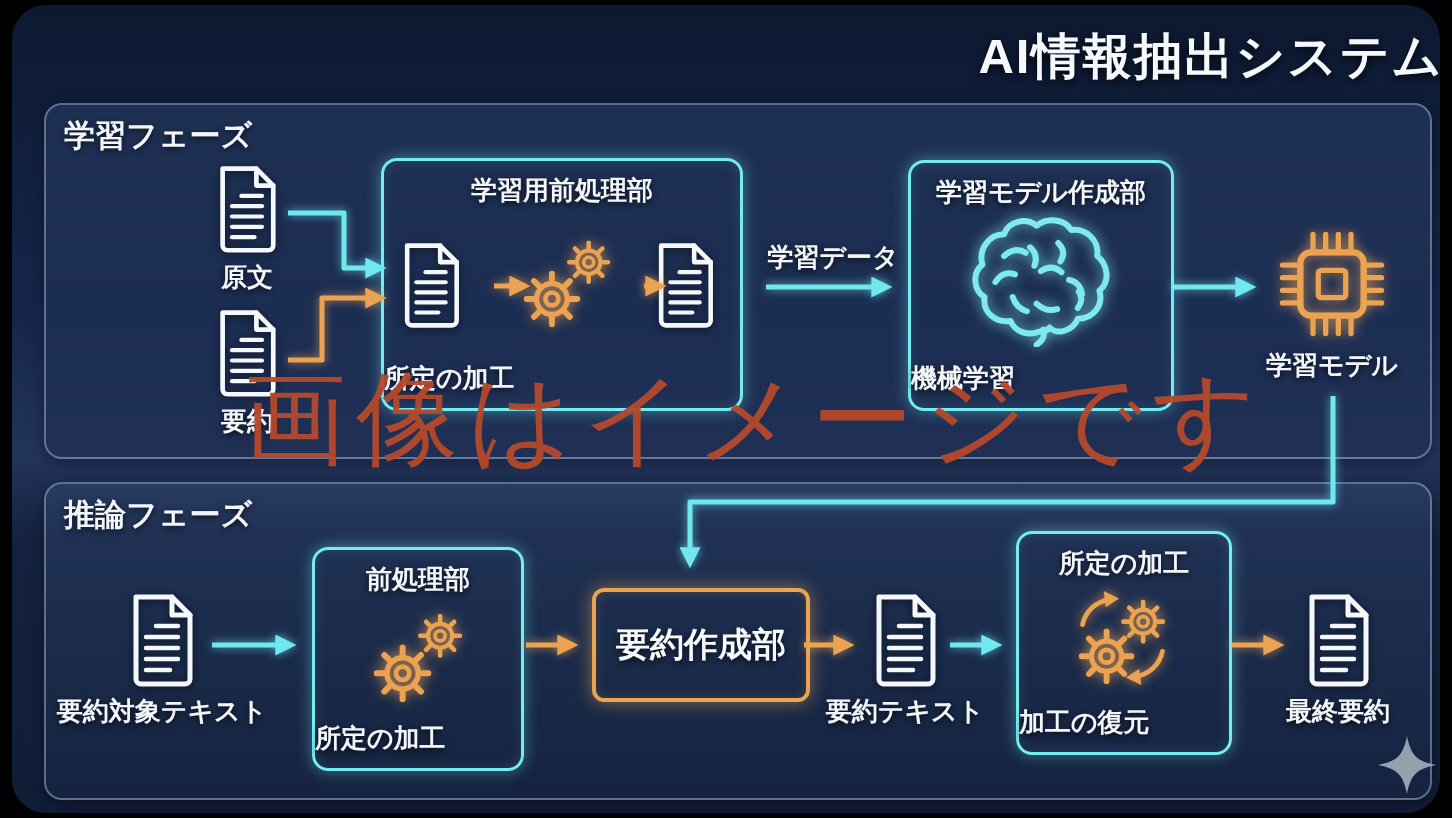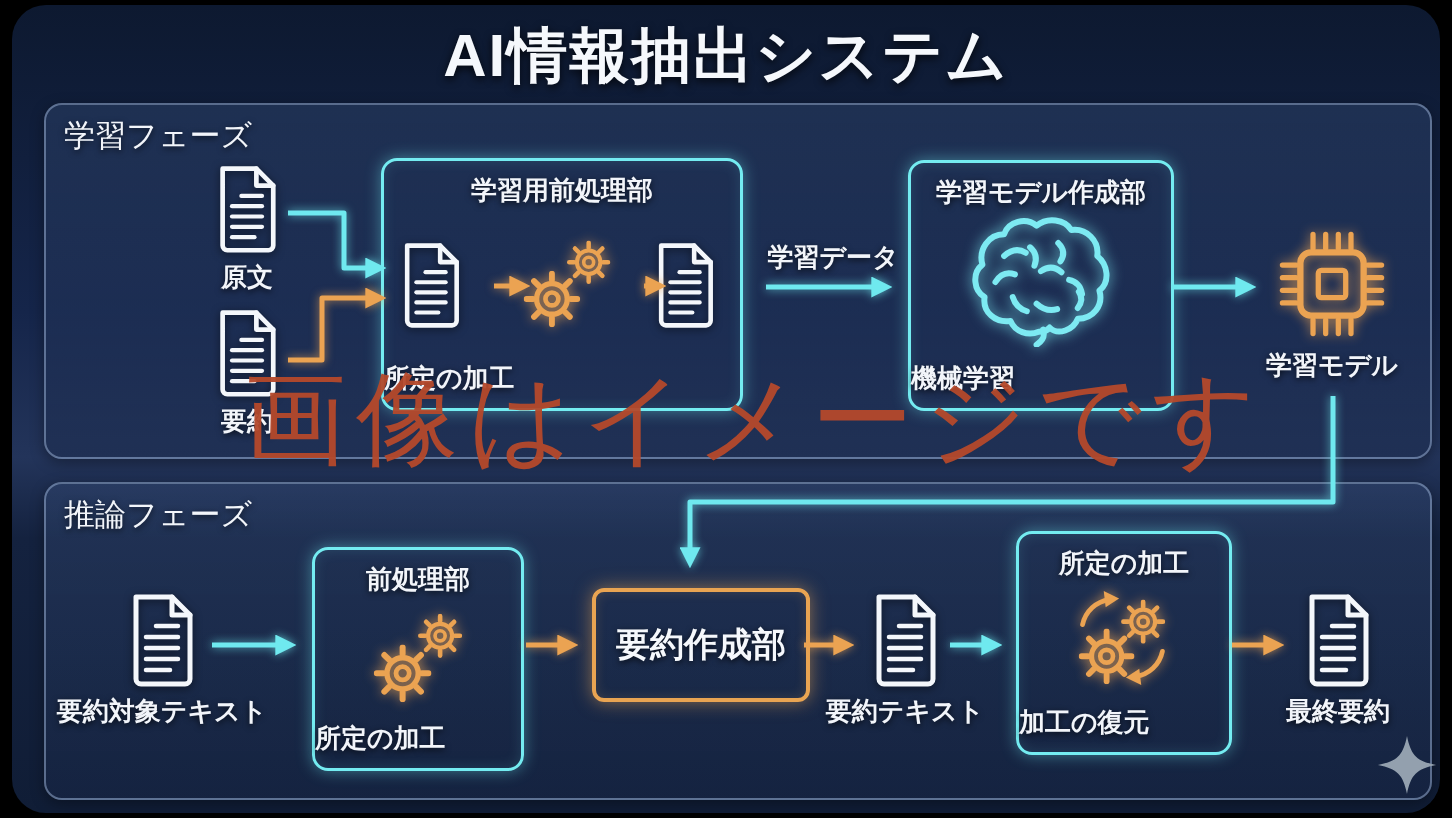--- a/index.html
+++ b/index.html
@@ -6,33 +6,33 @@
   .stage{
     position:relative;width:1452px;height:818px;background:#000;
     overflow:hidden;font-family:"Liberation Sans",sans-serif;
   }
   .main-panel{
     position:absolute;left:12px;top:5px;width:1428px;height:808px;
     border-radius:34px;
     background:linear-gradient(180deg,#0d1930 0%,#15254a 38%,#23345a 56%,#14223f 66%,#101d36 100%);
   }
   .diagram-title{
-    position:absolute;left:0;right:0;top:16px;margin:0;text-align:center;
-    font-size:60px;font-weight:bold;color:#f5f8fc;letter-spacing:2px;
+    position:absolute;left:0;right:0;top:16px;margin:8px;text-align:right;
+    font-size:49px;font-weight:bold;color:#f5f8fc;letter-spacing:2px;
     text-shadow:0 3px 8px rgba(0,0,0,.8);
   }
   .phase-panel{
     position:absolute;border:2px solid rgba(148,170,204,.55);border-radius:18px;
     background:linear-gradient(180deg,rgba(56,80,124,.38),rgba(28,44,78,.42));
     box-shadow:0 4px 14px rgba(0,0,0,.35);
   }
   .phase-learning{left:44px;top:103px;width:1384px;height:352px;}
   .phase-inference{left:44px;top:482px;width:1384px;height:314px;}
   .phase-label{
-    position:absolute;left:18px;top:10px;font-size:31px;font-weight:normal;color:#f2f5fa;
+    position:absolute;left:18px;top:10px;font-size:31px;font-weight:bold;color:#f2f5fa;
     text-shadow:0 2px 6px rgba(0,0,0,.7);
   }
   .node{position:absolute;display:flex;flex-direction:column;align-items:center;}
   .cap{
     margin-top:6px;font-size:26px;font-weight:bold;color:#f2f5fa;white-space:nowrap;
     text-shadow:0 2px 6px rgba(0,0,0,.75);text-align:center;
   }
   .neon-box{
     position:absolute;border:3px solid #74ecf1;border-radius:16px;
     box-shadow:0 0 16px rgba(111,233,239,.45), inset 0 0 14px rgba(111,233,239,.14);

